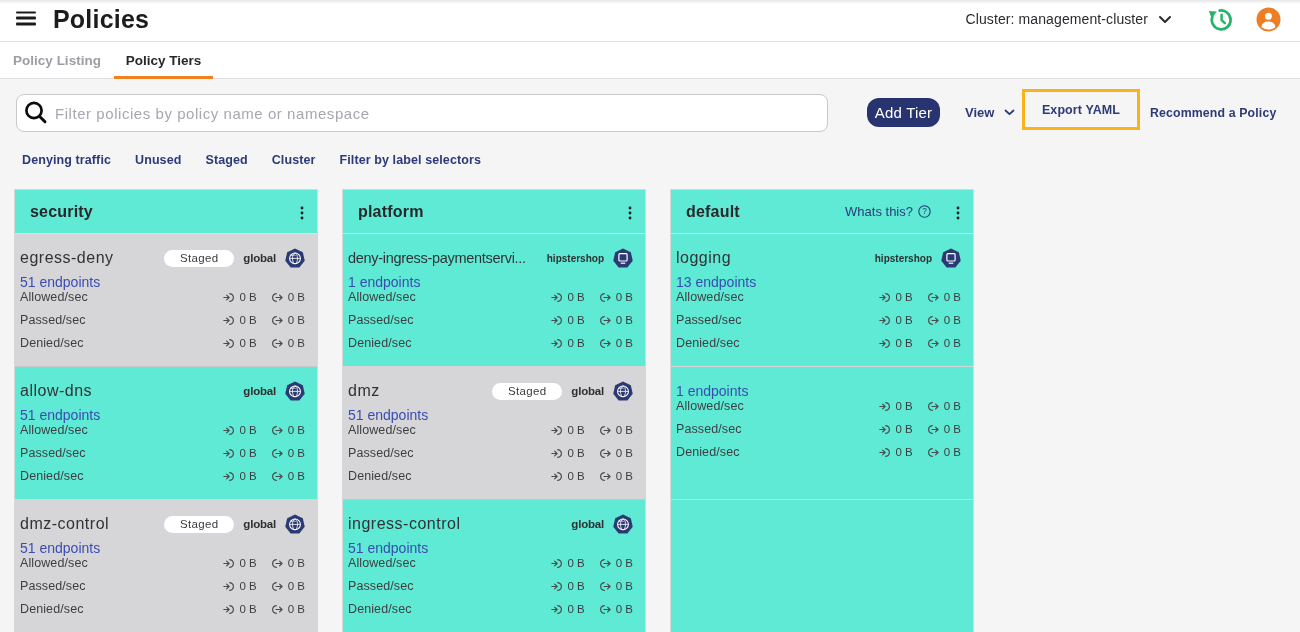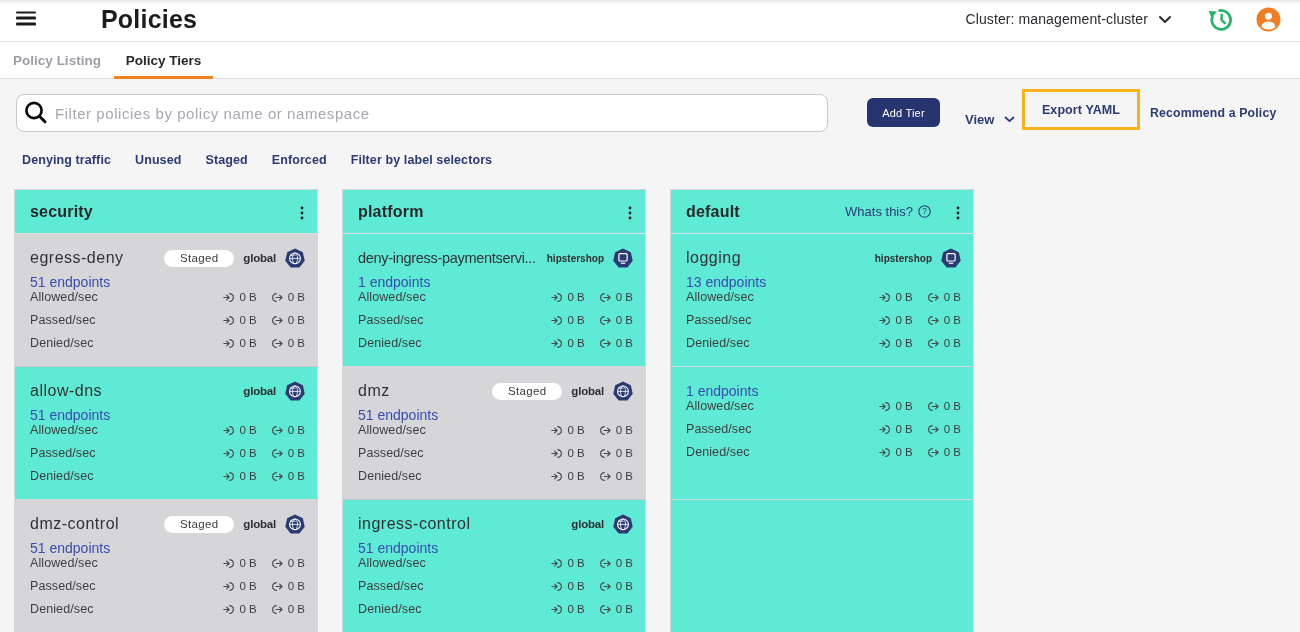--- a/index.html
+++ b/index.html
@@ -1,61 +1,61 @@
 <!DOCTYPE html>
 <html><head>
 <meta charset="utf-8">
 <style>
 * { margin:0; padding:0; box-sizing:border-box; }
 html,body { width:1300px; height:632px; overflow:hidden; background:#f5f5f6;
   font-family:"Liberation Sans", sans-serif; }
 
 .topbar { height:42px; background:#fff; border-bottom:1px solid #e3e3e5;
-  display:flex; align-items:center; position:relative;gap:48px; }
+  display:flex; align-items:center; position:relative; }
 .burger { width:20px; height:14px; margin-left:16px; display:flex; flex-direction:column; justify-content:space-between; transform:translateY(-2.5px); }
 .burger div { height:2.5px; background:#1c1c1e; border-radius:1px; }
 .title { font-size:25px; font-weight:700; color:#1c1c1e; margin-left:17px; letter-spacing:0.2px; transform:translateY(-1px); }
 .topright { position:absolute; right:0; top:0; height:42px; display:flex; align-items:center; transform:translateY(-2px); }
 .cluster { font-size:14px; color:#2b2b30; letter-spacing:0.1px; }
 .chev { margin-left:10px; }
 .iconbtn { margin-left:36px; }
 .iconbtn.av { margin-left:23px; }
 
 .tabs { height:37px; background:#fff; border-bottom:1px solid #e1e1e3; display:flex; }
 .tab { height:37px; display:flex; align-items:center; justify-content:center; font-size:13.5px; font-weight:700; }
 .tab.active { width:99px; color:#28282c; border-bottom:3px solid #ef8121; padding-top:3px; }
 .tab.inactive { width:114px; color:#9d9da5; }
 
 .toolrow { position:relative; height:53px; }
 .search { position:absolute; left:16px; top:15px; width:812px; height:38px; background:#fff;
   border:1px solid #c9c9cd; border-radius:8px; display:flex; align-items:center; }
 .search svg { margin-left:5px; }
 .search .ph { color:#a7a7b2; font-size:15px; margin-left:5px; letter-spacing:0.55px; }
 .btn-add { position:absolute; left:867px; top:19px; width:73px; height:29px; background:#283470;
-  color:#fff; font-size:11px; border-radius:6px; display:flex; align-items:center; justify-content:center; letter-spacing:0.2px; }
+  color:#fff; font-size:15px; border-radius:12px; display:flex; align-items:center; justify-content:center; letter-spacing:0.2px; }
 .view { position:absolute; left:965px; top:19px; height:29px; display:flex; align-items:center;
-  color:#2c3a78; font-size:13px; font-weight:700;margin-top:7px; }
+  color:#2c3a78; font-size:13px; font-weight:700; }
 .view svg { margin-left:10px; }
 .btn-export { position:absolute; left:1022px; top:10px; width:118px; height:41px;
   border:3px solid #f8b31b; display:flex; align-items:center; justify-content:center;
   color:#2c3a78; font-size:12.5px; font-weight:700; letter-spacing:0.1px; }
 .recommend { position:absolute; left:1150px; top:19px; height:29px; display:flex; align-items:center;
   color:#2c3a78; font-size:12.3px; font-weight:700; letter-spacing:0.15px; }
 
 .filters { display:flex; margin:21px 0 0 22px; }
 .filters span { color:#2c3a78; font-size:12.5px; font-weight:700; margin-right:24px; letter-spacing:0.1px; }
 
 .board { display:flex; margin:22px 0 0 14px; }
 .col { width:304px; background:#5eead4; border:1px solid #d7d7da; margin-right:24px; height:444px; }
 .colhead { height:44px; border-bottom:1px solid #e0e0e2; display:flex; align-items:center; position:relative; }
 .colhead .tname { font-size:16px; font-weight:700; color:#28282c; margin-left:15px; letter-spacing:0.2px; }
 .whats { position:absolute; right:42px; display:flex; align-items:center; color:#2c3a78; font-size:13px; }
 .whats svg { margin-left:5px; }
 .kebab { position:absolute; right:13px; top:15.5px; }
-.card { height:133px; padding:12px 12px 0 15px; border-bottom:1px solid #d6d6d9; position:relative; }
+.card { height:133px; padding:12px 12px 0 5px; border-bottom:1px solid #d6d6d9; position:relative; }
 .card.gray { background:#d6d6d9; border-bottom:1px solid #c8c8cc; }
 .crow { display:flex; align-items:center; height:24px; }
 .pname { font-size:16px; font-weight:400; color:#323236; letter-spacing:0.5px; white-space:nowrap; }
 .pname.trunc { font-size:14.5px; letter-spacing:-0.3px; }
 .sp { flex:1; }
 .pill { background:#fff; border-radius:9px; height:17px; line-height:17px; padding:0 16px; font-size:11.5px; color:#3c3c40; margin-right:9px; letter-spacing:0.3px; }
 .scope { font-size:11.5px; font-weight:700; color:#2f2f33; margin-right:9px; letter-spacing:-0.2px; }
 .ns { font-size:10px; font-weight:700; color:#2f2f33; margin-right:9px; }
 .endp { font-size:14px; color:#3a4cb1; margin-top:4px; height:15px; }
 .mrow { display:flex; align-items:center; height:16px; margin-top:7px; }
@@ -110,21 +110,21 @@
         <path d="M1.5 1.5 L5.5 5.2 L9.5 1.5" fill="none" stroke="#2c3a78" stroke-width="1.8" stroke-linecap="round" stroke-linejoin="round"></path>
       </svg>
   </div>
   <div class="btn-export">Export YAML</div>
   <div class="recommend">Recommend a Policy</div>
 </div>
 <div class="filters">
   <span>Denying traffic</span>
     <span>Unused</span>
     <span>Staged</span>
-    <span>Enforced</span>
+    <span>Cluster</span>
     <span>Filter by label selectors</span>
 </div>
 <div class="board">
 
   <div class="col">
     <div class="colhead">
         <span class="tname">security</span>
       <svg class="kebab" width="4" height="14" viewBox="0 0 4 14">
           <circle cx="2" cy="2" r="1.4" fill="#1d1d1f"></circle>
           <circle cx="2" cy="7" r="1.4" fill="#1d1d1f"></circle>

